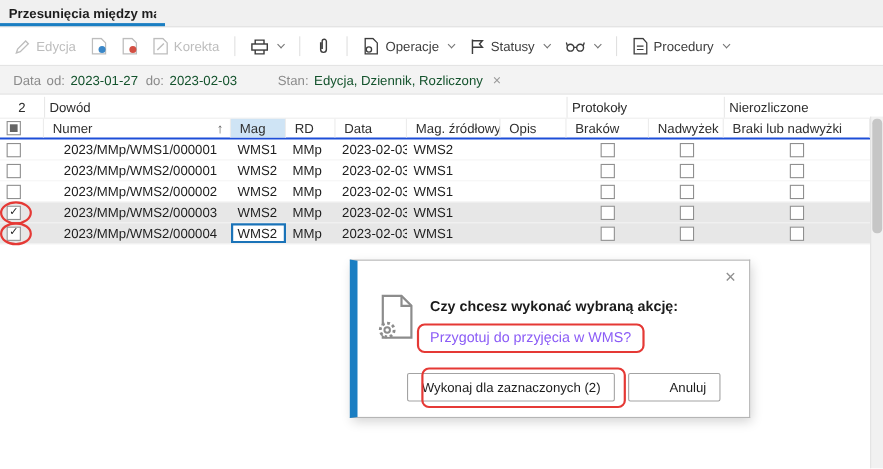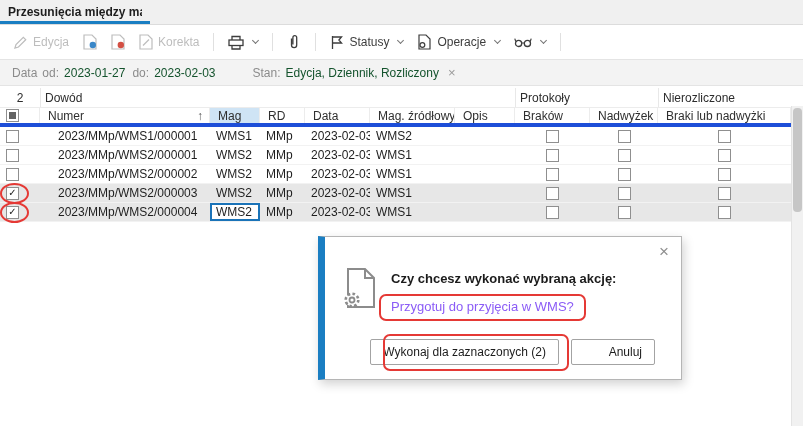--- a/index.html
+++ b/index.html
@@ -35,21 +35,21 @@
   .filterbar .val{color:#14532d;margin-right:7px;}
   .stan-group{margin-left:30px;display:flex;align-items:center;}
   .chipx{color:#9a9a9a;font-size:13px;margin-left:2px;cursor:pointer;line-height:1;}
 
   
   .grid{position:relative;margin-top:2px;width:791px;}
   .grow{display:flex;height:20px;align-items:center;border-bottom:1px solid #ececec;}
   .gcell{height:100%;display:flex;align-items:center;padding-left:4px;color:#2c2c2c;overflow:hidden;white-space:nowrap;}
   .gcell + .gcell{border-left:1px solid #e8e8e8;}
   .gcell.count{justify-content:center;padding-left:0;}
-  .hrow{display:flex;height:19px;border-bottom:4px solid #1d4ed8;background:#fff;}
+  .hrow{display:flex;height:19px;border-bottom:2px solid #1d4ed8;background:#fff;}
   .hcell{height:100%;display:flex;align-items:center;justify-content:space-between;
     padding:0 6px 0 8px;color:#2f2f2f;border-right:1px solid #ececec;overflow:hidden;white-space:nowrap;cursor:pointer;}
   .hcell.hl{background:var(--colhl);}
   .hcell .sort{color:#555;margin-left:4px;}
   .hcell.cbcell{justify-content:flex-start;padding-left:6px;}
   .trow{display:flex;height:19px;border-bottom:1px solid #f2f2f2;background:#fff;cursor:default;}
   .trow.sel{background:var(--selrow);}
   .tcell{height:100%;display:flex;align-items:center;padding-left:6px;color:#1e1e1e;
     overflow:hidden;white-space:nowrap;}
   .tcell.numer{padding-left:18px;}
@@ -132,44 +132,52 @@
       <span class="chev"></span>
     </div>
     <div class="sep"></div>
     <div class="titem">
       <svg class="ic" width="14" height="16" viewBox="0 0 14 16">
         <path d="M4.5 4.5 v6.5 a2.6 2.6 0 0 0 5.2 0 V3.6 a1.9 1.9 0 0 0 -3.8 0 V10.5" fill="none" stroke="currentColor" stroke-width="1.3"></path>
       </svg>
     </div>
     <div class="sep"></div>
     <div class="titem">
+      <svg class="ic" width="15" height="16" viewBox="0 0 15 16">
+        <path d="M2 1 h7 l4 4 v10 H2 z" fill="none" stroke="currentColor" stroke-width="1.2"></path>
+        <circle cx="5.4" cy="11" r="2.4" fill="none" stroke="currentColor" stroke-width="1.2"></circle>
+      </svg>
+      <span>Operacje</span>
+      <span class="chev"></span>
+    </div>
+    <div class="titem">
       <svg class="ic" width="14" height="15" viewBox="0 0 14 15">
         <path d="M2.5 1 v13" stroke="currentColor" stroke-width="1.3"></path>
         <path d="M2.5 2 h9 l-2.6 3 L11.5 8 H2.5" fill="none" stroke="currentColor" stroke-width="1.3"></path>
       </svg>
       <span>Statusy</span>
-      <span class="chev"></span>
-    </div>
-    <div class="titem">
-      <svg class="ic" width="15" height="16" viewBox="0 0 15 16">
-        <path d="M2 1 h7 l4 4 v10 H2 z" fill="none" stroke="currentColor" stroke-width="1.2"></path>
-        <circle cx="5.4" cy="11" r="2.4" fill="none" stroke="currentColor" stroke-width="1.2"></circle>
-      </svg>
-      <span>Operacje</span>
       <span class="chev"></span>
     </div>
     <div class="titem">
       <svg class="ic" width="18" height="12" viewBox="0 0 18 12">
         <circle cx="4.6" cy="7.4" r="3.1" fill="none" stroke="currentColor" stroke-width="1.3"></circle>
         <circle cx="13.4" cy="7.4" r="3.1" fill="none" stroke="currentColor" stroke-width="1.3"></circle>
         <path d="M7.7 7 h2.6 M1.8 5.6 L0.8 2.6 M16.2 5.6 l1-3" fill="none" stroke="currentColor" stroke-width="1.2"></path>
       </svg>
       <span class="chev"></span>
     </div>
     <div class="sep"></div>
+    <div class="titem">
+      <svg class="ic" width="14" height="16" viewBox="0 0 14 16">
+        <path d="M1.5 1 h8 l3.5 4 v10 H1.5 z" fill="none" stroke="currentColor" stroke-width="1.2"></path>
+        <path d="M4 8 h6 M4 11 h6" stroke="currentColor" stroke-width="1.1"></path>
+      </svg>
+      <span>Procedury</span>
+      <span class="chev"></span>
+    </div>
   </div>
 
   <div class="filterbar">
     <span class="lbl">Data</span>
     <span class="lbl">od:</span>
     <span class="val">2023-01-27</span>
     <span class="lbl">do:</span>
     <span class="val">2023-02-03</span>
     <span class="stan-group">
       <span class="lbl">Stan:</span>

